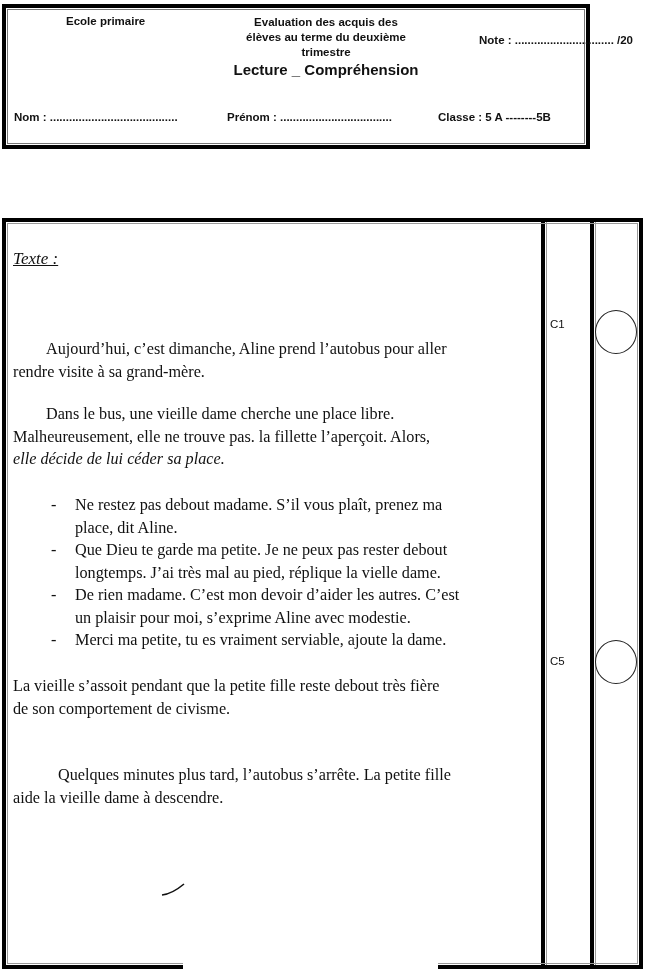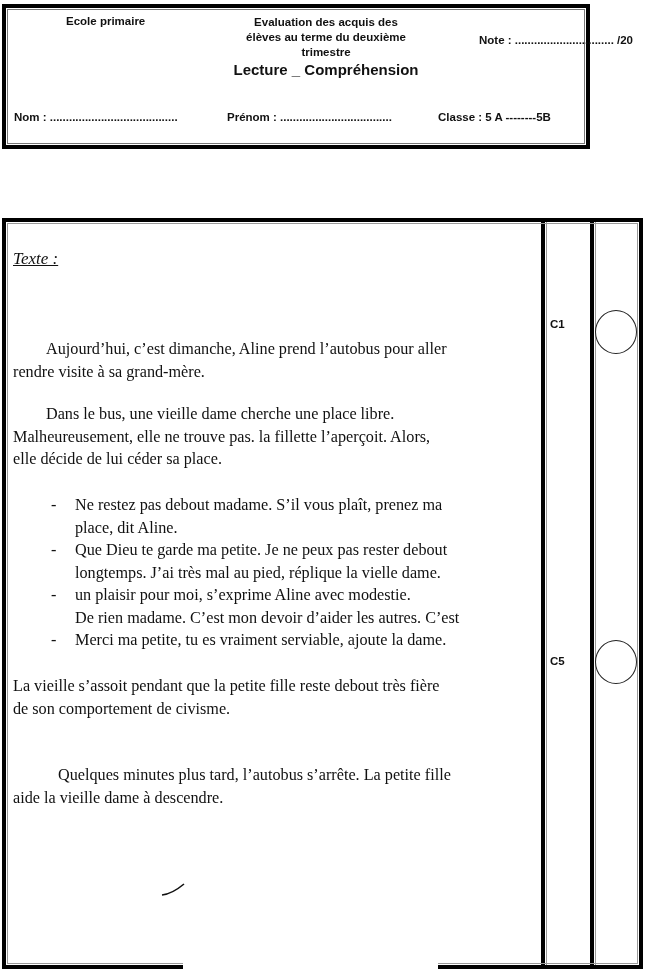--- a/index.html
+++ b/index.html
@@ -33,21 +33,21 @@
 
   .text-area { position: absolute; left: 13px; top: 0; width: 520px; font-size: 16.2px; line-height: 22.5px; }
   .texte-title { position: absolute; left: 13px; top: 249px; font-style: italic; font-weight: normal; text-decoration: underline; font-size: 17px; }
   .para { position: absolute; left: 0; width: 520px; }
   .indent { text-indent: 33px; }
   .indent2 { text-indent: 45px; margin-top: 24px; }
   .dlg { position: absolute; left: 38px; width: 500px; }
   .dlg .dash { position: absolute; left: 0; top: 0; }
   .dlg .body { display: block; margin-left: 24px; }
 
-  .crit-label { position: absolute; font-family: "Liberation Sans", sans-serif; font-weight: bold; font-size: 11.5px; }
+  .crit-label { position: absolute; font-family: "Liberation Sans", sans-serif; font-weight: normal; font-size: 11.5px; }
   .crit-circle { position: absolute; width: 42px; height: 44px; border: 1.3px solid #222; border-radius: 50%; }
 
   .stroke-mark { position: absolute; left: 160px; top: 878px; width: 30px; height: 20px; }
 </style>
 </head>
 <body>
 
 <div class="header-box">
   <div class="hdr-text" style="left:60px; top:7px;">Ecole primaire</div>
   <div class="hdr-text hdr-center" style="left:220px; top:7px; width:200px;">
@@ -71,37 +71,37 @@
 <div class="texte-title">Texte :</div>
 
 <div class="text-area" style="font-size:16.2px;">
   <div class="para indent" style="top:338px;">
     <div>Aujourd’hui, c’est dimanche, Aline prend l’autobus pour aller</div>
     <div style="text-indent:0;">rendre visite à sa grand-mère.</div>
   </div>
   <div class="para indent" style="top:403px;">
     <div>Dans le bus, une vieille dame cherche une place libre.</div>
     <div style="text-indent:0;">Malheureusement, elle ne trouve pas. la fillette l’aperçoit. Alors,</div>
-    <div style="text-indent:0;">elle décide de lui céder sa place.</div>
+    <div style="text-indent:0;font-style:italic;">elle décide de lui céder sa place.</div>
   </div>
 
   <div class="dlg" style="top:494px;">
     <span class="dash">-</span>
     <span class="body">Ne restez pas debout madame. S’il vous plaît, prenez ma</span>
     <span class="body">place, dit Aline.</span>
   </div>
   <div class="dlg" style="top:539px;">
     <span class="dash">-</span>
     <span class="body">Que Dieu te garde ma petite. Je ne peux pas rester debout</span>
     <span class="body">longtemps. J’ai très mal au pied, réplique la vielle dame.</span>
   </div>
   <div class="dlg" style="top:584px;">
     <span class="dash">-</span>
+    <span class="body">De rien madame. C’est mon devoir d’aider les autres. C’est</span>
     <span class="body">un plaisir pour moi, s’exprime Aline avec modestie.</span>
-    <span class="body">De rien madame. C’est mon devoir d’aider les autres. C’est</span>
   </div>
   <div class="dlg" style="top:629px;">
     <span class="dash">-</span>
     <span class="body">Merci ma petite, tu es vraiment serviable, ajoute la dame.</span>
   </div>
 
   <div class="para" style="top:675px;">
     <div>La vieille s’assoit pendant que la petite fille reste debout très fière</div>
     <div>de son comportement de civisme.</div>
   </div>

